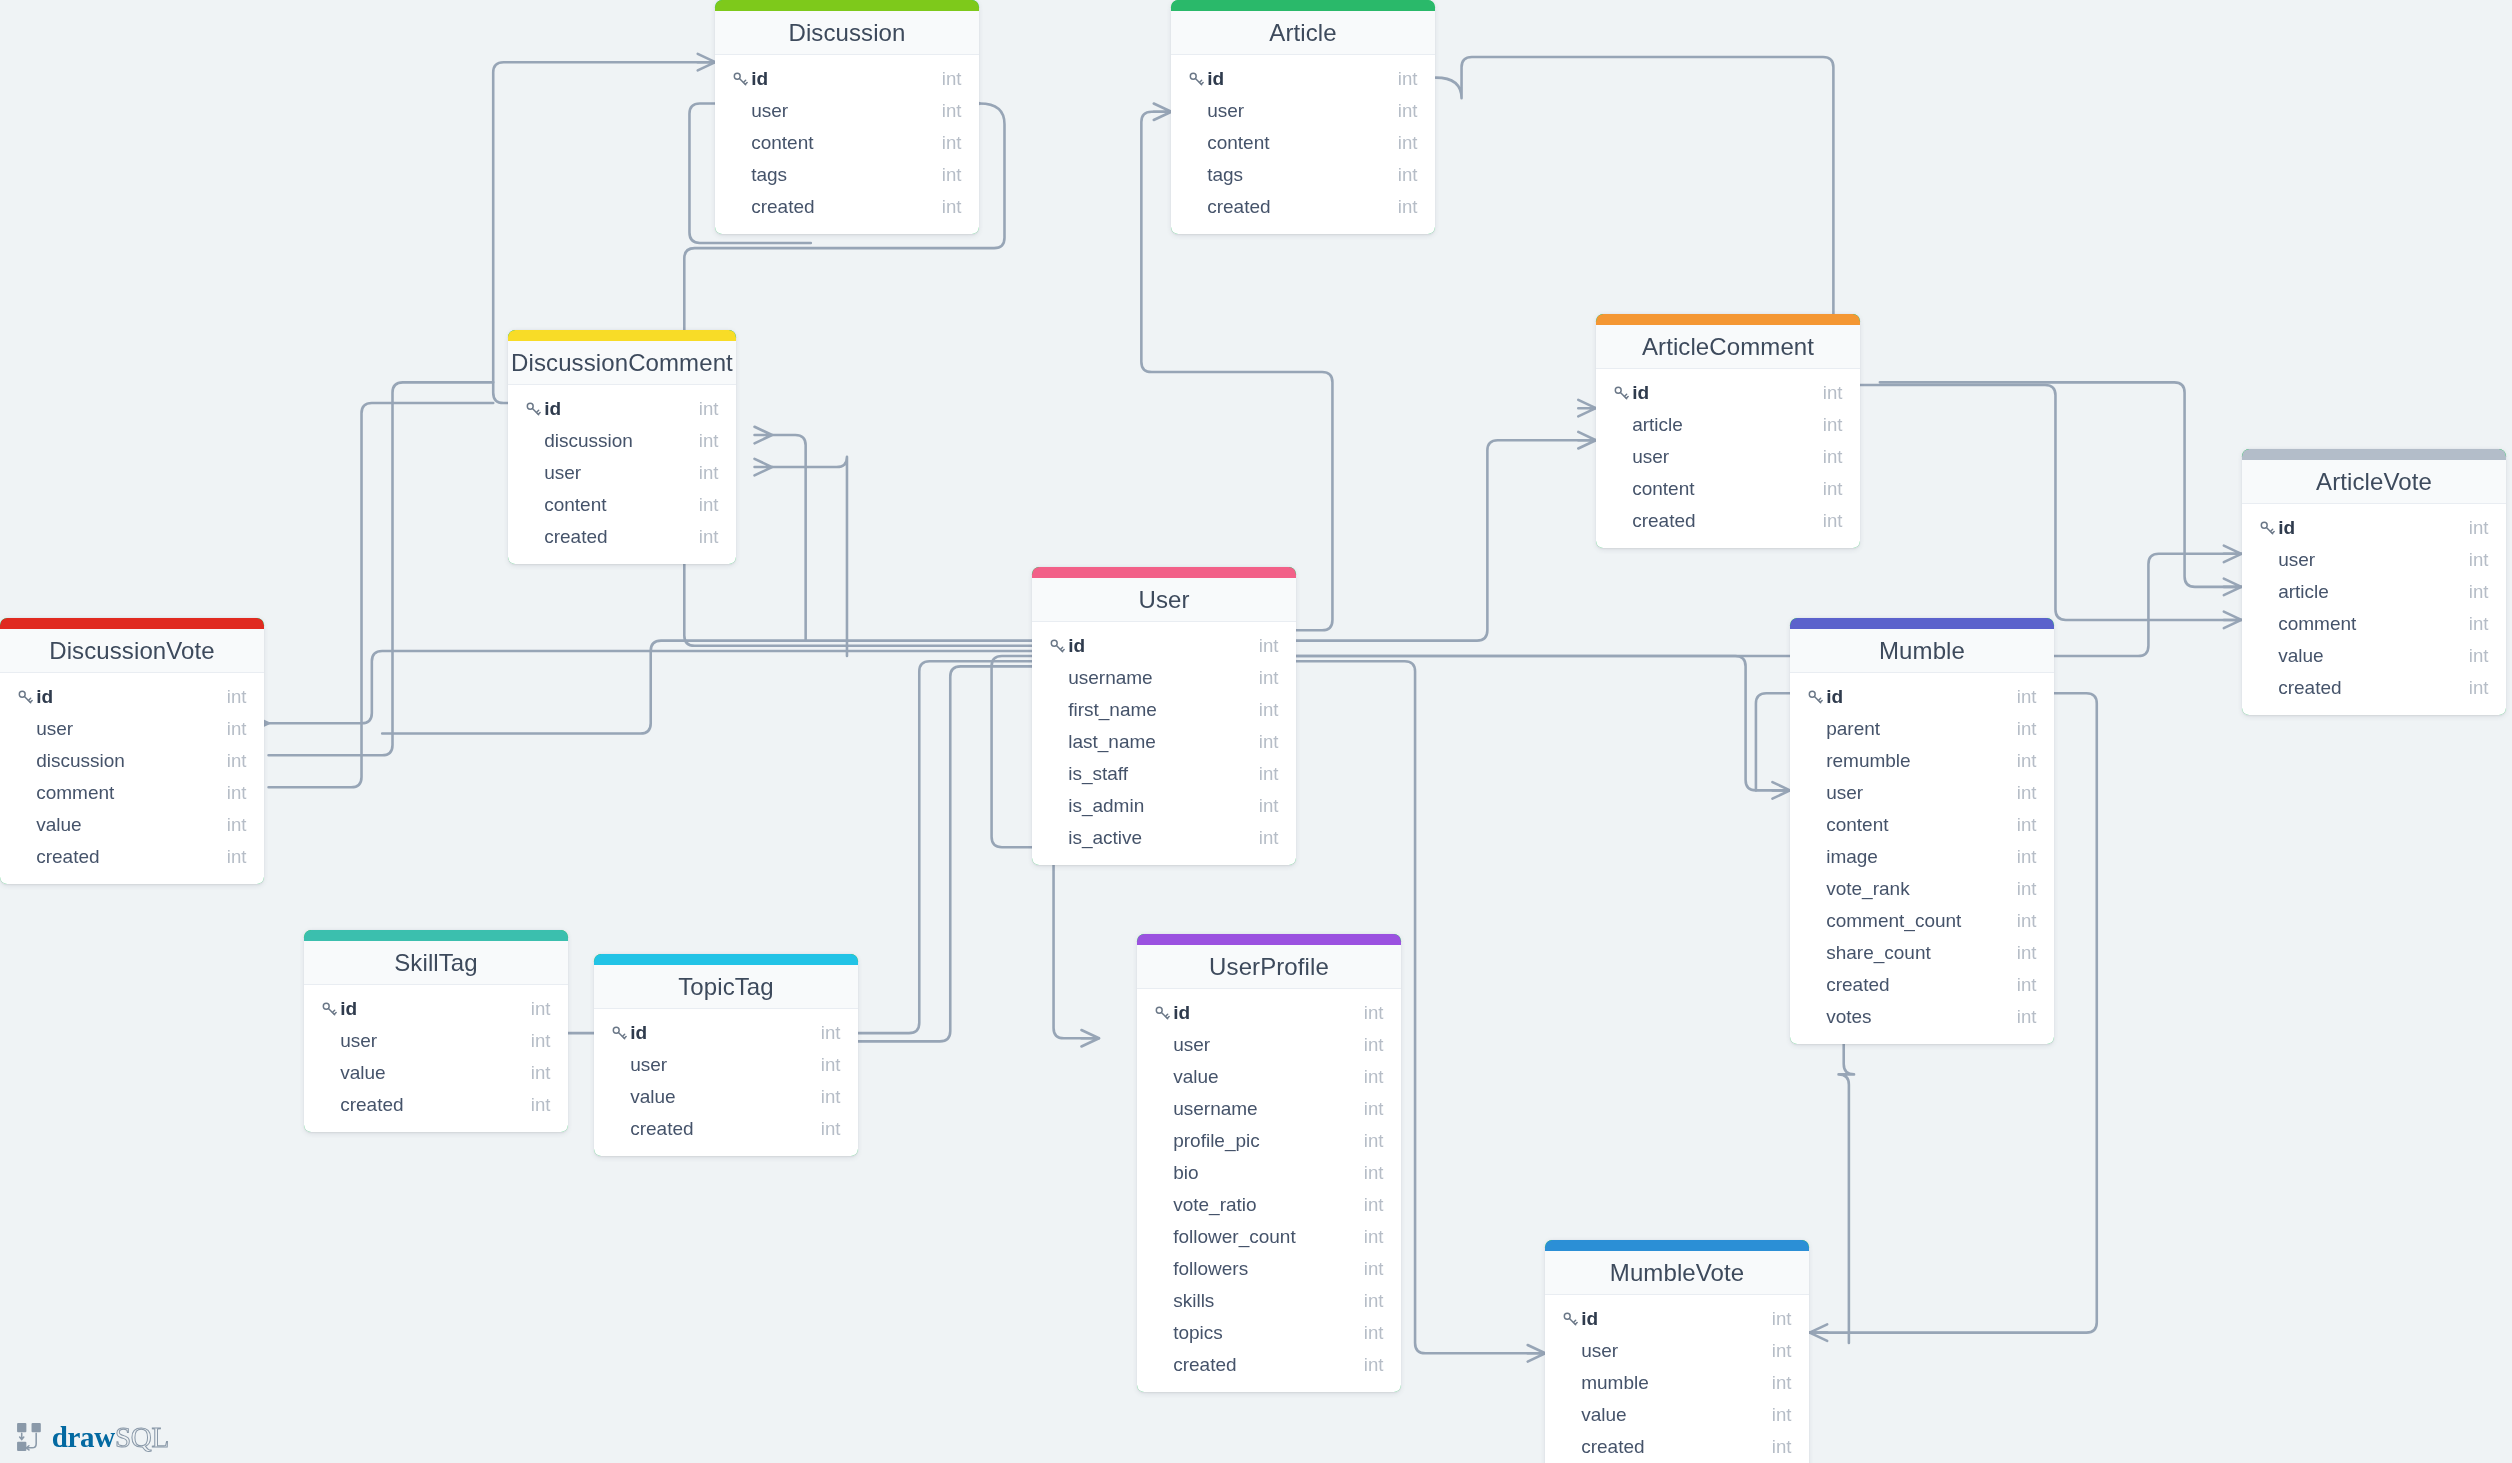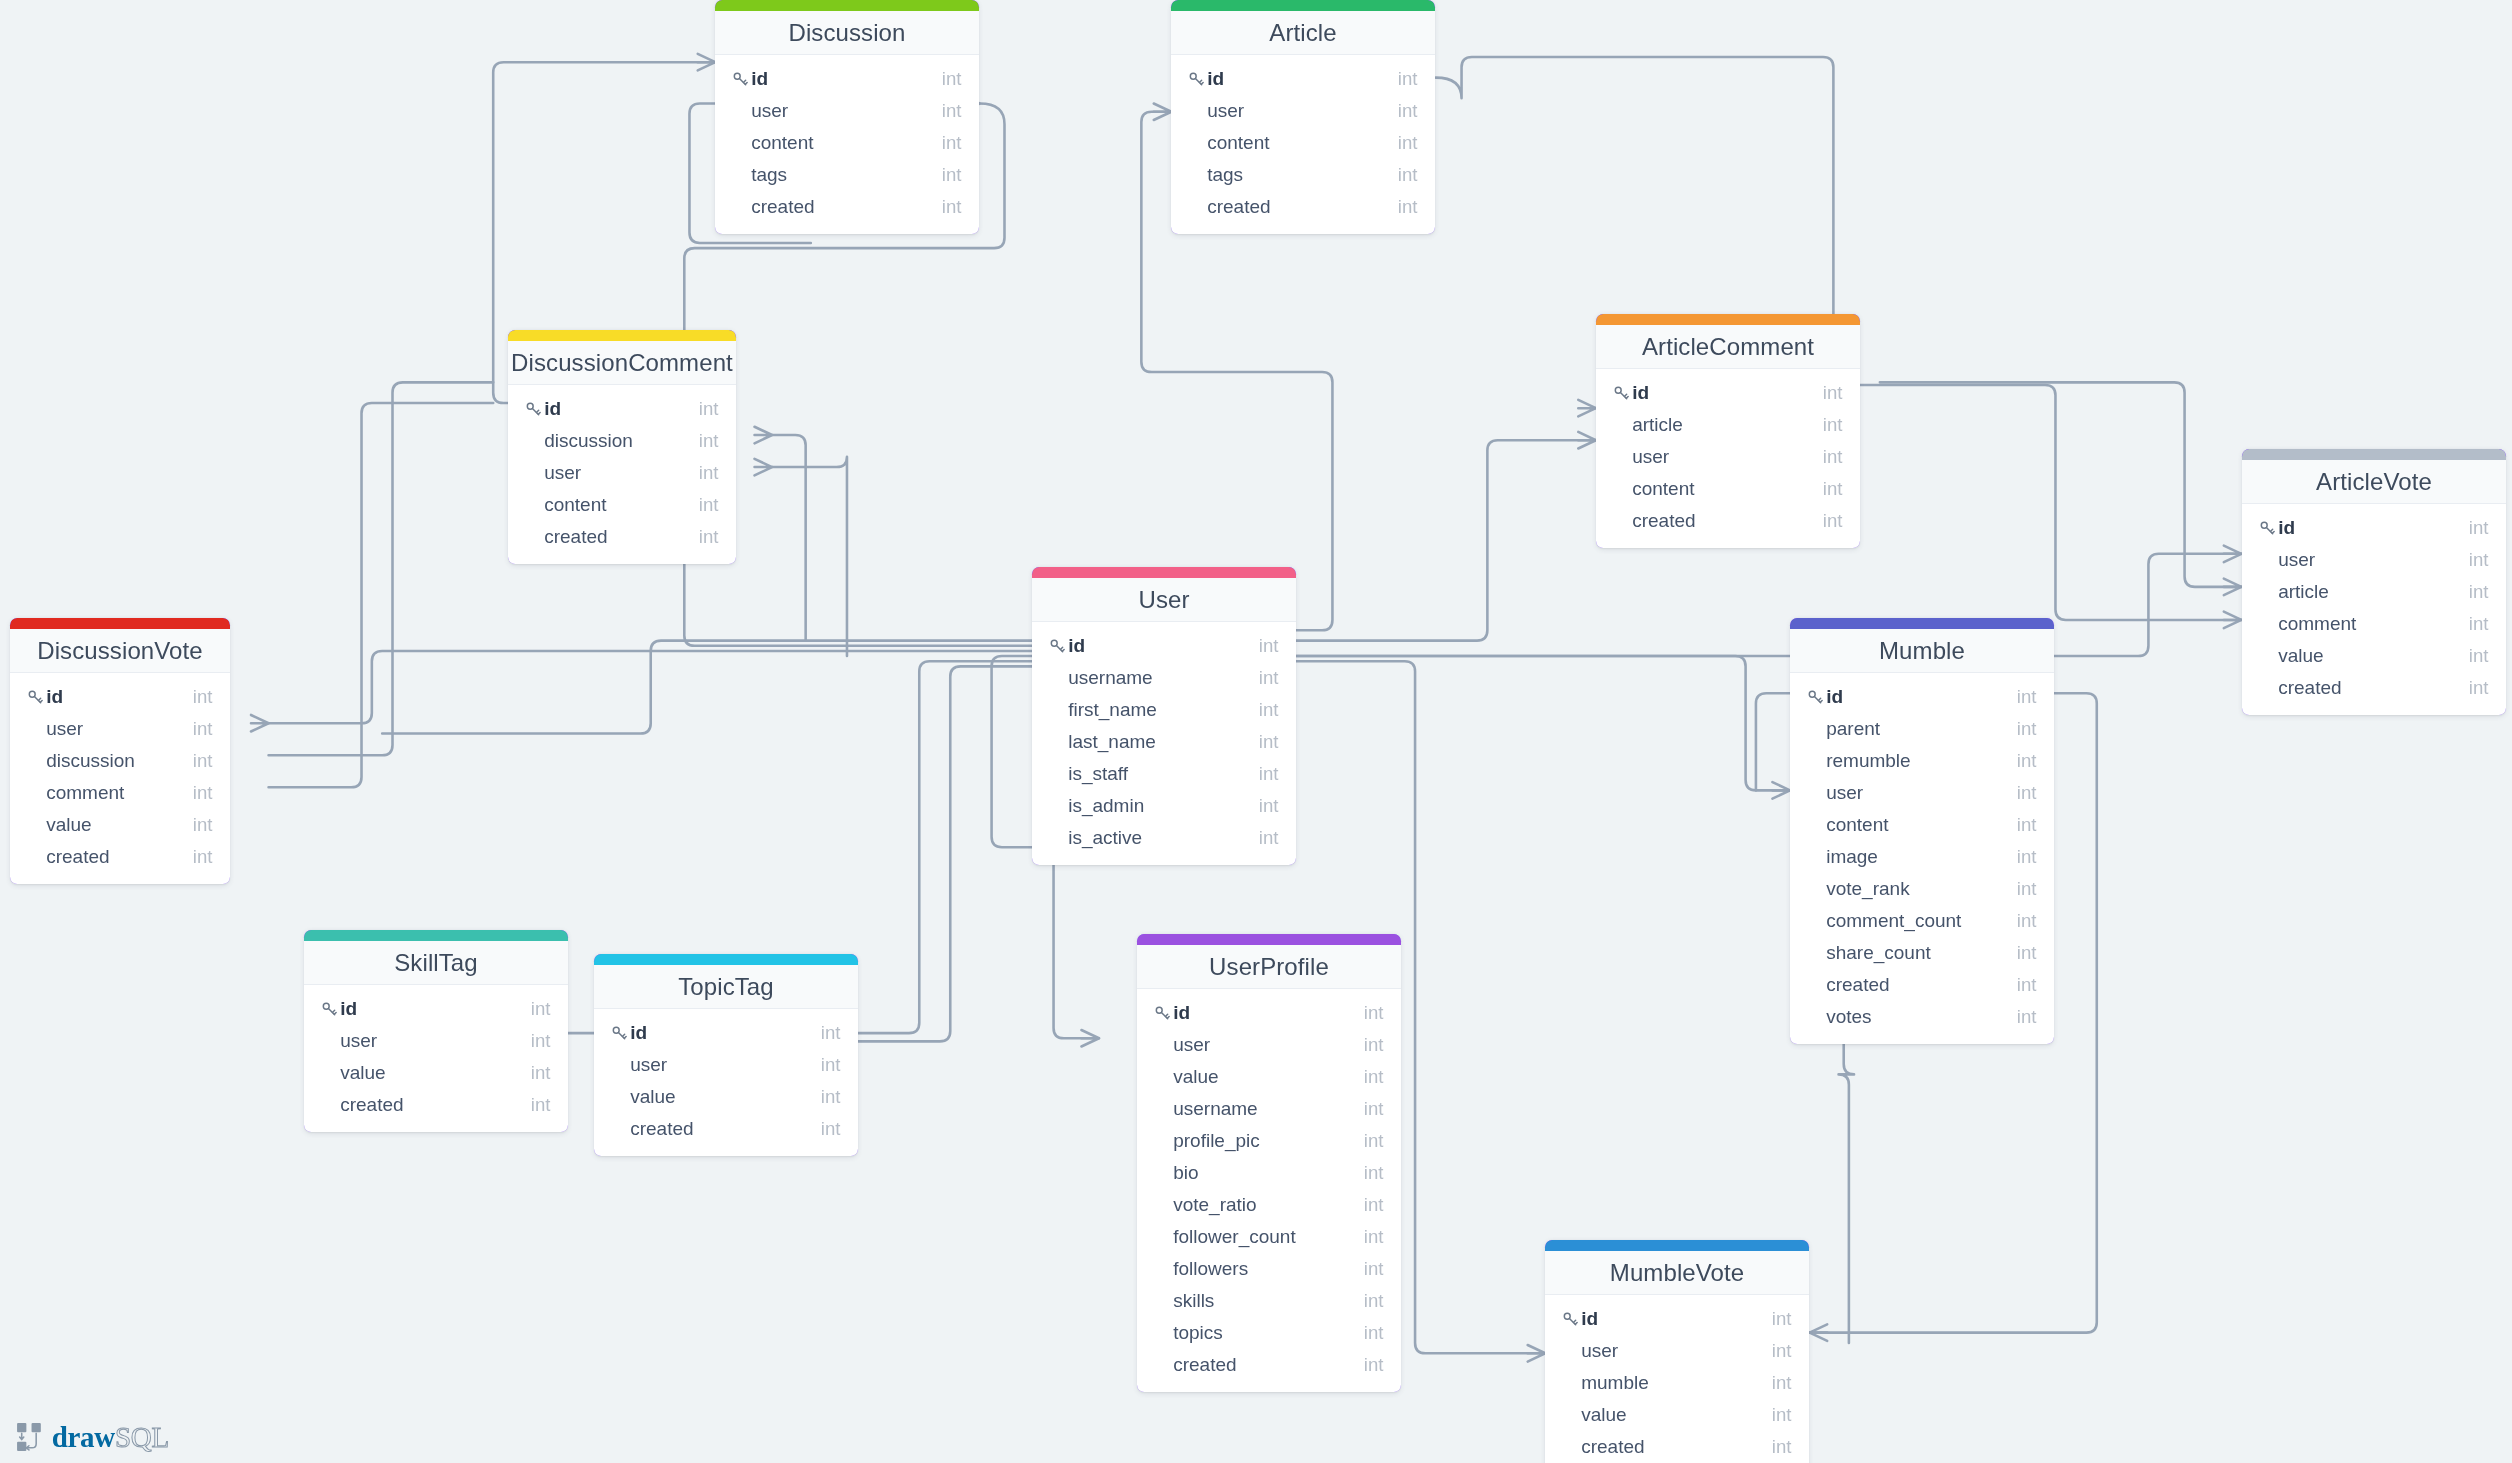--- a/index.html
+++ b/index.html
@@ -21,21 +21,21 @@
     left: 0; top: 0;
     width: 2512px;
     height: 1464px;
     pointer-events: none;
     z-index: 1;
   }
   .table-card {
     position: absolute;
     z-index: 5;
     border-radius: 7.2px;
-    background: #8b5cf6;
+    background: #22c55e;
     box-shadow: 0 1.5px 5.2px rgba(45,60,80,0.10), 0 0.5px 1.5px rgba(45,60,80,0.08);
     overflow: hidden;
   }
   .table-accent {
     height: 11.4px;
     width: 100%;
     border-top-left-radius: 7.2px;
     border-top-right-radius: 7.2px;
   }
   .table-title {
@@ -386,21 +386,21 @@
           <span class="col-name">value</span>
           <span class="col-type">int</span>
         </div>
         <div class="col-row">
           <span class="key-slot"></span>
           <span class="col-name">created</span>
           <span class="col-type">int</span>
         </div>
       </div>
     </div>
-    <div class="table-card" style="left: 10px; top: 618px; width: 220px;">
+    <div class="table-card" style="left: 0; top: 618px; width: 264px;">
       <div class="table-accent" style="background: rgb(224, 42, 32);"></div>
       <div class="table-title">DiscussionVote</div>
       <div class="cols">
         <div class="col-row">
           <span class="key-slot key-icon">
             <svg width="17.6" height="17.6" viewBox="0 0 24 24" fill="none" stroke="#6a7787" stroke-width="2" stroke-linecap="round" stroke-linejoin="round">
               <circle cx="8.5" cy="8.5" r="4"></circle>
               <path d="M11.5 11.5 L20 20"></path>
               <path d="M17 17 L20 14"></path>
               <path d="M19.5 19.5 L22 17"></path>

